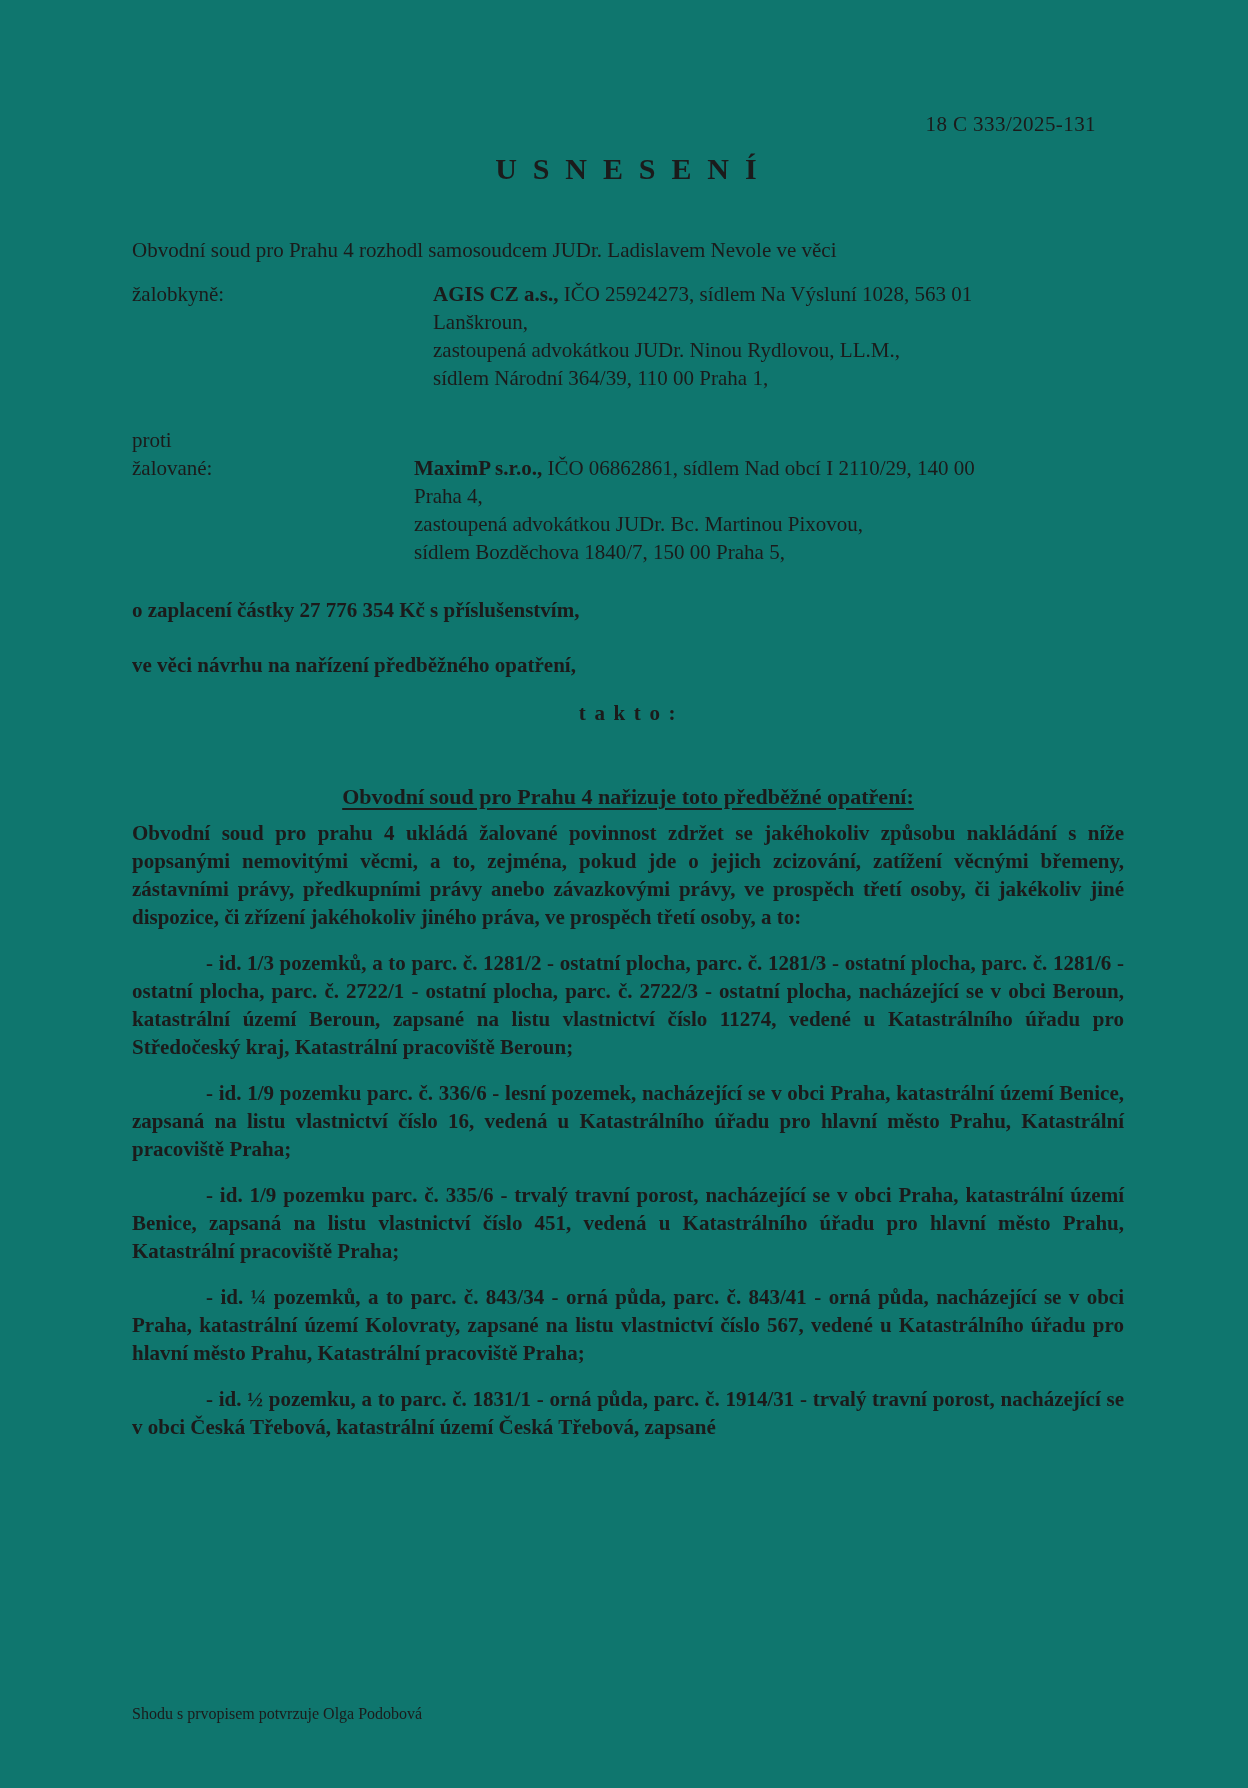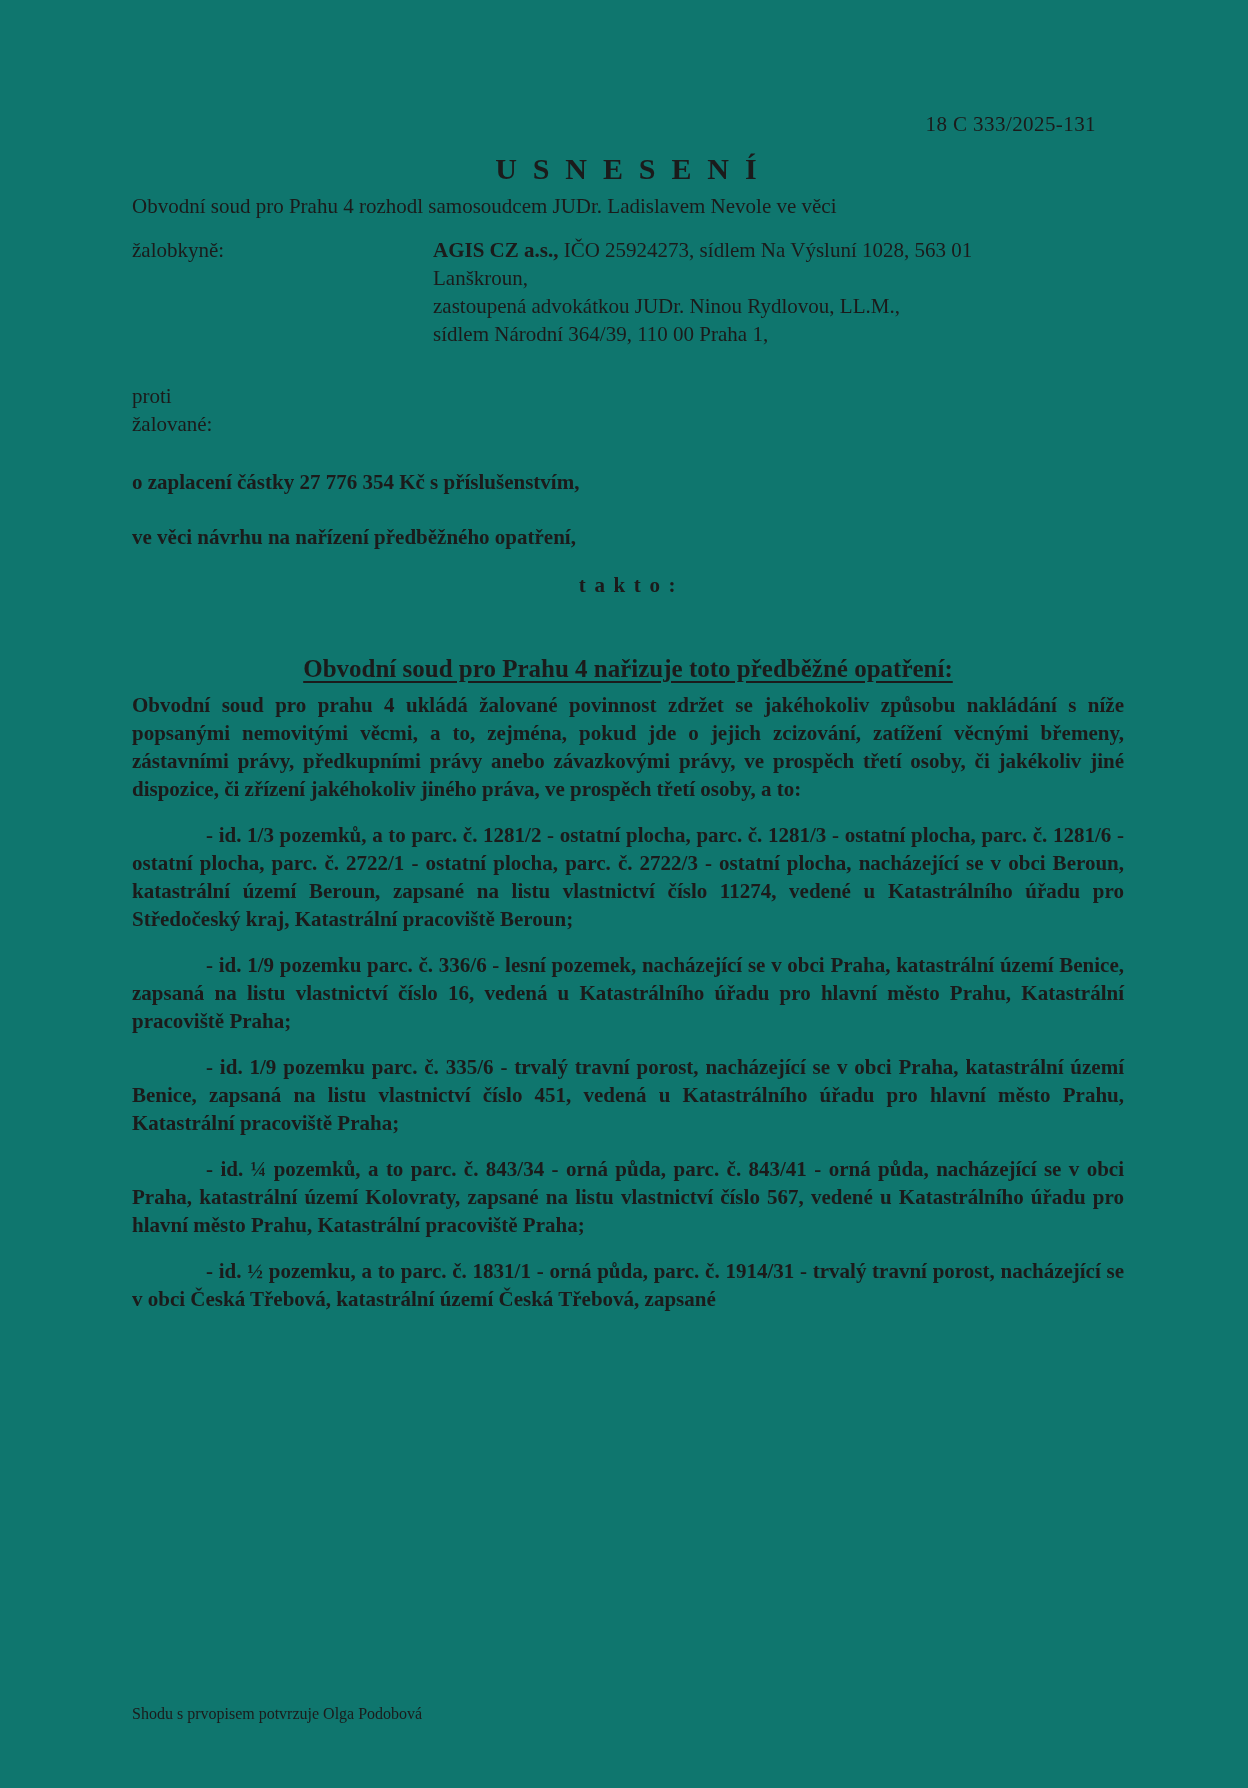--- a/index.html
+++ b/index.html
@@ -25,21 +25,21 @@
   }
   .doc-title {
     margin-top: 8px;
     text-align: center;
     font-size: 30px;
     line-height: 46px;
     font-weight: bold;
     letter-spacing: 0.14em;
     white-space: pre;
   }
-  .intro { }
+  .intro { margin-top: 44px; }
   .party-row {
     display: flex;
     align-items: flex-start;
   }
   .party-row.first { margin-top: 16px; gap: 19px; }
   .party-label { flex: 0 0 282px; }
   .party-details { flex: 1 1 auto; }
   .party-name { font-weight: bold; }
   .versus { margin-top: 34px; }
   .subject {
@@ -54,21 +54,21 @@
     margin-top: 20px;
     text-align: center;
     font-weight: bold;
     letter-spacing: 0.08em;
     white-space: pre;
   }
   .ruling-heading {
     margin-top: 56px;
     text-align: center;
     font-weight: bold;
-    font-size: 25px;
+    font-size: 22px;
   }
   .ruling-heading span {
     text-decoration: underline;
     text-underline-offset: 4px;
   }
   .ruling-paragraph {
     margin-top: 8px;
     font-weight: bold;
     text-align: justify;
   }
@@ -103,20 +103,26 @@
       <div>Lanškroun,</div>
       <div>zastoupená advokátkou JUDr. Ninou Rydlovou, LL.M.,</div>
       <div>sídlem Národní 364/39, 110 00 Praha 1,</div>
     </div>
   </div>
 
   <div class="versus">proti</div>
 
   <div class="party-row">
     <div class="party-label">žalované:</div>
+    <div class="party-details">
+      <div><span class="party-name">MaximP s.r.o.,</span><span> IČO 06862861, sídlem Nad obcí I 2110/29, 140 00</span></div>
+      <div>Praha 4,</div>
+      <div>zastoupená advokátkou JUDr. Bc. Martinou Pixovou,</div>
+      <div>sídlem Bozděchova 1840/7, 150 00 Praha 5,</div>
+    </div>
   </div>
 
   <div class="subject">o zaplacení částky 27 776 354 Kč s příslušenstvím,</div>
 
   <div class="motion">ve věci návrhu na nařízení předběžného opatření,</div>
 
   <div class="takto">t a k t o :</div>
 
   <div class="ruling-heading"><span>Obvodní soud pro Prahu 4 nařizuje toto předběžné opatření:</span></div>
 

